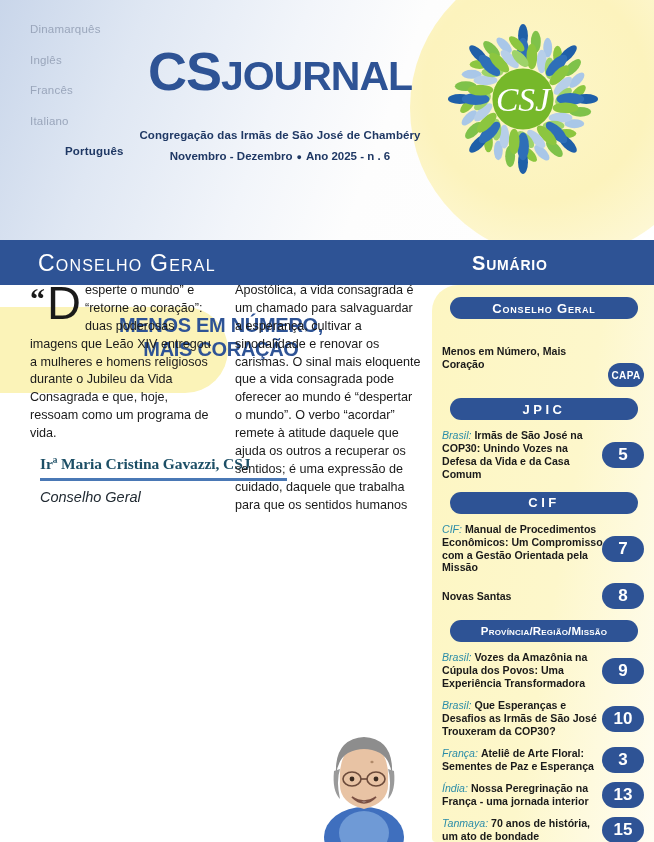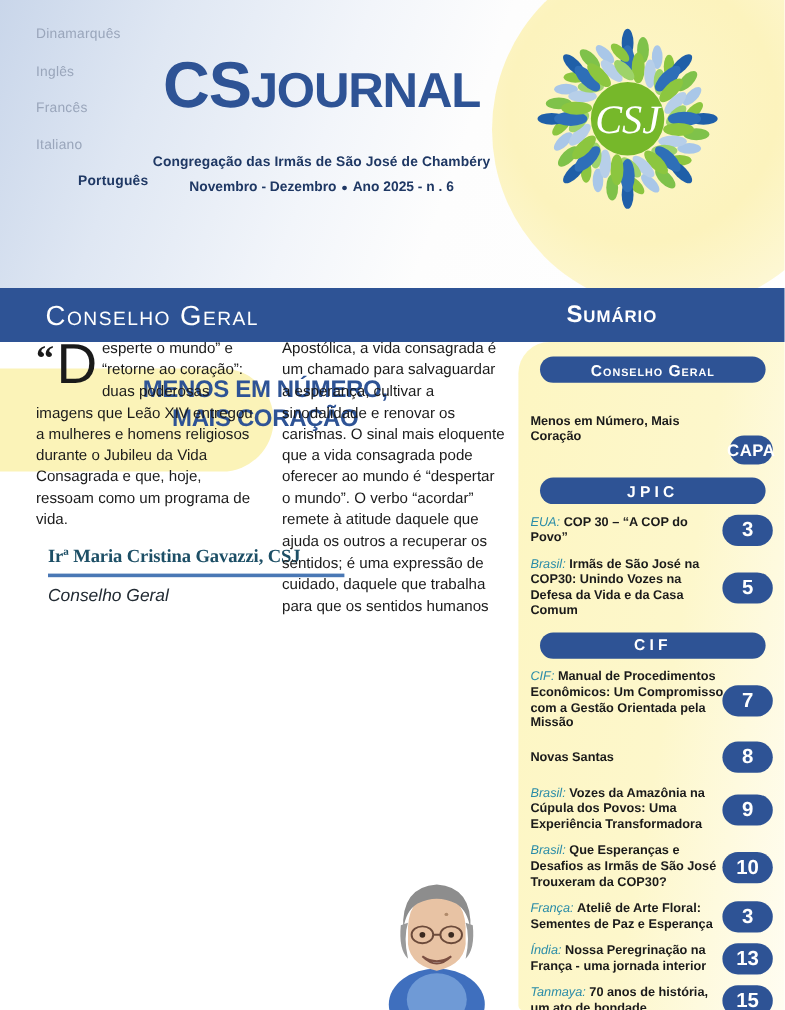--- a/index.html
+++ b/index.html
@@ -42,21 +42,21 @@
     margin-bottom: 18.5px;
     letter-spacing: .2px;
   }
   .langnav a.active {
     color: #1f3864;
     font-weight: bold;
     padding-left: 35px;
   }
 
   .title-block {
-    position: absolute; left: 108px; top: 44px;
+    position: absolute; left: 120px; top: 44px;
     width: 320px;
     text-align: center;
   }
   .journal-title {
     color: #2e5395;
     font-weight: bold;
     letter-spacing: -1px;
     line-height: 1;
     white-space: nowrap;
   }
@@ -215,21 +215,21 @@
     background: #2e5395;
     border-radius: 13px;
     color: #ffffff;
     font-size: 17px;
     font-weight: bold;
     display: flex; align-items: center; justify-content: center;
     margin-left: -6px;
   }
   .page-badge.capa {
     width: 36px; height: 24px;
-    font-size: 14px;
+    font-size: 10px;
     font-weight: bold;
     letter-spacing: .4px;
     border-radius: 12px;
     margin-top: 35px;
   }
 </style>
 </head>
 <body>
 
 <div class="page">
@@ -332,42 +332,39 @@
       <div class="toc-section-head">Conselho Geral</div>
       <div class="toc-item">
         <div class="toc-text"><span class="ttl">Menos em Número, Mais Coração</span></div>
         <div class="page-badge capa">CAPA</div>
       </div>
     </div>
 
     <div class="toc-group">
       <div class="toc-section-head spaced">JPIC</div>
       <div class="toc-item">
-        <div class="toc-text"><span class="place">EUA:</span> <span class="ttl">COP 30 – “A COP do Povo”</span></div>
-        <div class="page-badge">3</div>
-      </div>
-      <div class="toc-item">
         <div class="toc-text"><span class="place">Brasil:</span> <span class="ttl">Irmãs de São José na COP30: Unindo Vozes na Defesa da Vida e da Casa Comum</span></div>
         <div class="page-badge">5</div>
       </div>
     </div>
 
     <div class="toc-group">
       <div class="toc-section-head spaced">CIF</div>
       <div class="toc-item">
         <div class="toc-text"><span class="place">CIF:</span> <span class="ttl">Manual de Procedimentos Econômicos: Um Compromisso com a Gestão Orientada pela Missão</span></div>
         <div class="page-badge">7</div>
       </div>
       <div class="toc-item">
         <div class="toc-text"><span class="ttl">Novas Santas</span></div>
         <div class="page-badge">8</div>
       </div>
     </div>
 
     <div class="toc-group">
+      <div class="toc-section-head tight">Província/Região/Missão</div>
       <div class="toc-item">
         <div class="toc-text"><span class="place">Brasil:</span> <span class="ttl">Vozes da Amazônia na Cúpula dos Povos: Uma Experiência Transformadora</span></div>
         <div class="page-badge">9</div>
       </div>
       <div class="toc-item">
         <div class="toc-text"><span class="place">Brasil:</span> <span class="ttl">Que Esperanças e Desafios as Irmãs de São José Trouxeram da COP30?</span></div>
         <div class="page-badge">10</div>
       </div>
       <div class="toc-item">
         <div class="toc-text"><span class="place">França:</span> <span class="ttl">Ateliê de Arte Floral: Sementes de Paz e Esperança</span></div>

